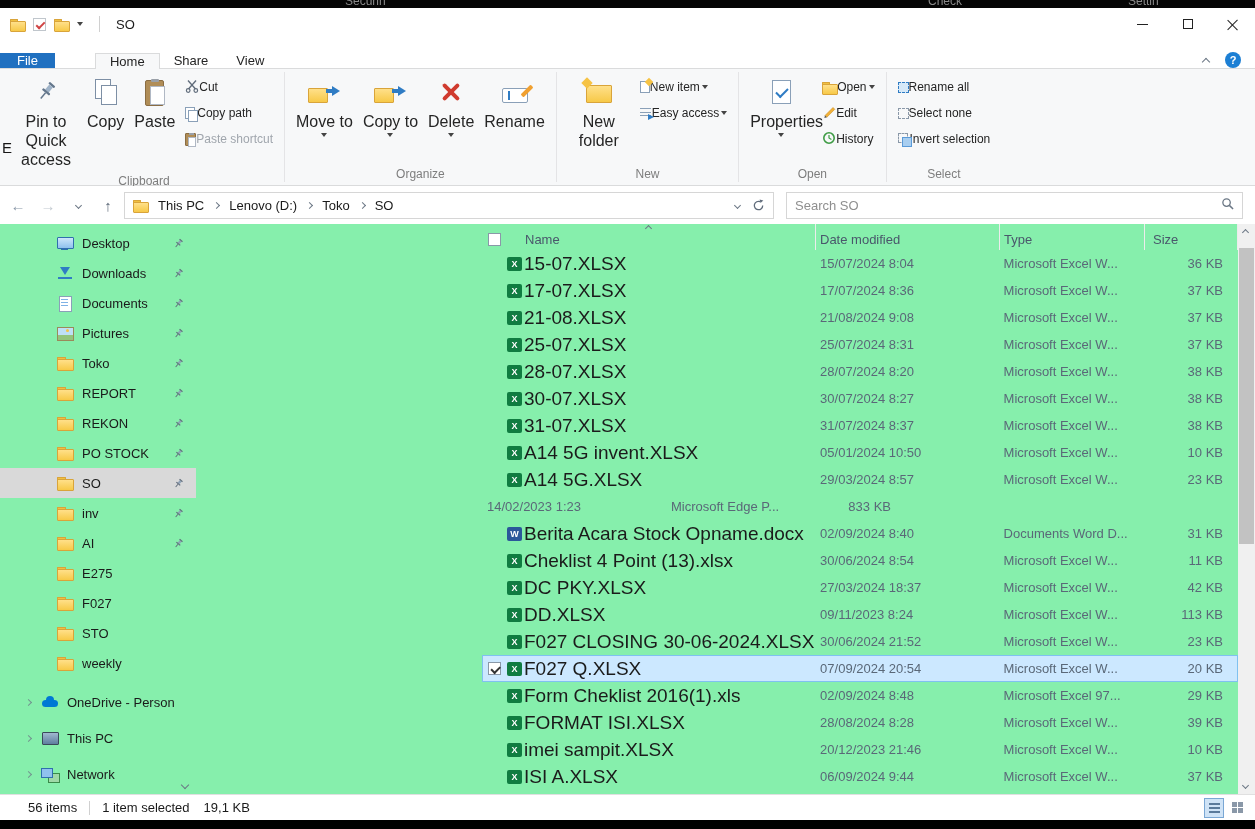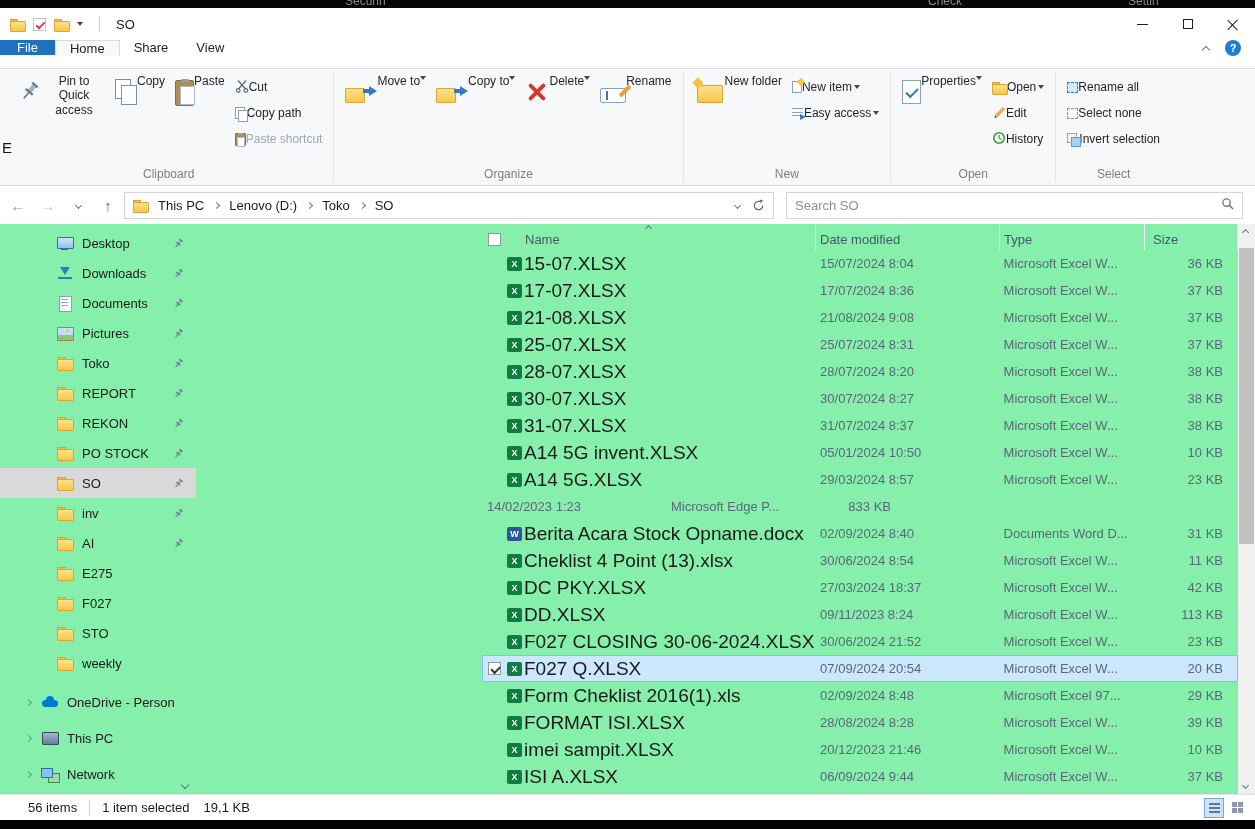--- a/index.html
+++ b/index.html
@@ -26,42 +26,42 @@
 .minbar { width:11px; height:1px; background:#222; }
 .maxbox { width:10px; height:10px; border:1px solid #222; }
 .closex { position:relative; width:12px; height:12px; }
 .closex::before, .closex::after { content:""; position:absolute; left:5px; top:0; width:1.4px; height:14px; background:#222; }
 .closex::before { transform:rotate(45deg); } .closex::after { transform:rotate(-45deg); }
 .qat-props { width:13px; height:13px; background:#fff; border:1px solid #c0c6cc; position:relative; display:inline-block; }
 .qat-props::after { content:""; position:absolute; left:2px; top:3px; width:7px; height:3px; border-left:2px solid #d04545; border-bottom:2px solid #d04545; transform:rotate(-45deg); }
 .ddtri { width:0; height:0; border-left:3.5px solid transparent; border-right:3.5px solid transparent; border-top:4px solid #444; display:inline-block; }
 
 
-.tabs { height:28px; display:flex; align-items:flex-start; background:#fff; position:relative; }
+.tabs { height:28px; display:flex; align-items:flex-end; background:#fff; position:relative; }
 .tab { display:flex; align-items:center; padding:0 14px; font-size:13px; color:#242424; cursor:default; }
 .tab.file { background:#2070c0; color:#fff; padding:0 17px; }
-.tab.active { background:#f7f8f9; border:1px solid #dadbdc; border-bottom:none; position:relative; z-index:2; margin-bottom:-1px; }
+.tab.active { background:#f7f8f9; border:1px solid #dadbdc; border-bottom:none; position:relative; z-index:2; margin-bottom:-1px;margin-left:40px; }
 .tabs-right { margin-left:auto; display:flex; align-items:center; gap:16px; padding-right:14px; }
 .helpbtn { width:16px; height:16px; border-radius:50%; background:#1c7fd4; color:#fff; font-size:11px; font-weight:bold; display:flex; align-items:center; justify-content:center; }
 .ribmin { margin-top:3px; }
 
 
 .ch { display:inline-block; width:6px; height:6px; border-right:1.6px solid #6b7785; border-bottom:1.6px solid #6b7785; }
 .ch.right { transform:rotate(-45deg); }
 .ch.down  { transform:rotate(45deg); }
 .ch.up    { transform:rotate(-135deg); }
 .ch.sm { width:5px; height:5px; }
 
 
 .ribbon { height:118px; background:#f7f8f9; border-top:1px solid #dadbdc; border-bottom:1px solid #dadbdc; display:flex; align-items:stretch; padding-left:4px; }
 .rgroup { display:flex; flex-direction:column; }
 .rrow { flex:1; display:flex; align-items:stretch; padding:2px 6px 0 6px; }
 .glabel { text-align:center; color:#7d7d7d; font-size:12px; padding:1px 0 4px; }
 .rsep { width:1px; background:#e4e4e6; margin:3px 0; }
-.bigbtn { display:flex; flex-direction:row; align-items:flex-start; padding:3px 5px; font-size:12px; color:#252525; text-align:center; line-height:1.2; cursor:default; }
+.bigbtn { display:flex; flex-direction:column; align-items:center; padding:3px 5px; font-size:16px; color:#252525; text-align:center; line-height:1.2; cursor:default; }
 .bigbtn .icwrap { height:36px; display:flex; align-items:center; justify-content:center; margin-bottom:2px; }
 .bigbtn .ddtri { margin-top:2px; }
 .blabel { max-width:62px; }
 .smallcol { display:flex; flex-direction:column; padding-top:4px; gap:2px; }
 .smallbtn { display:flex; align-items:center; font-size:12px; color:#252525; padding:3px 5px; height:24px; cursor:default; }
 .smallbtn.disabled { color:#a0a6ad; }
 .smallbtn .ddtri { margin-left:2px; }
 
 
 .ric-copy { position:relative; width:22px; height:26px; }

